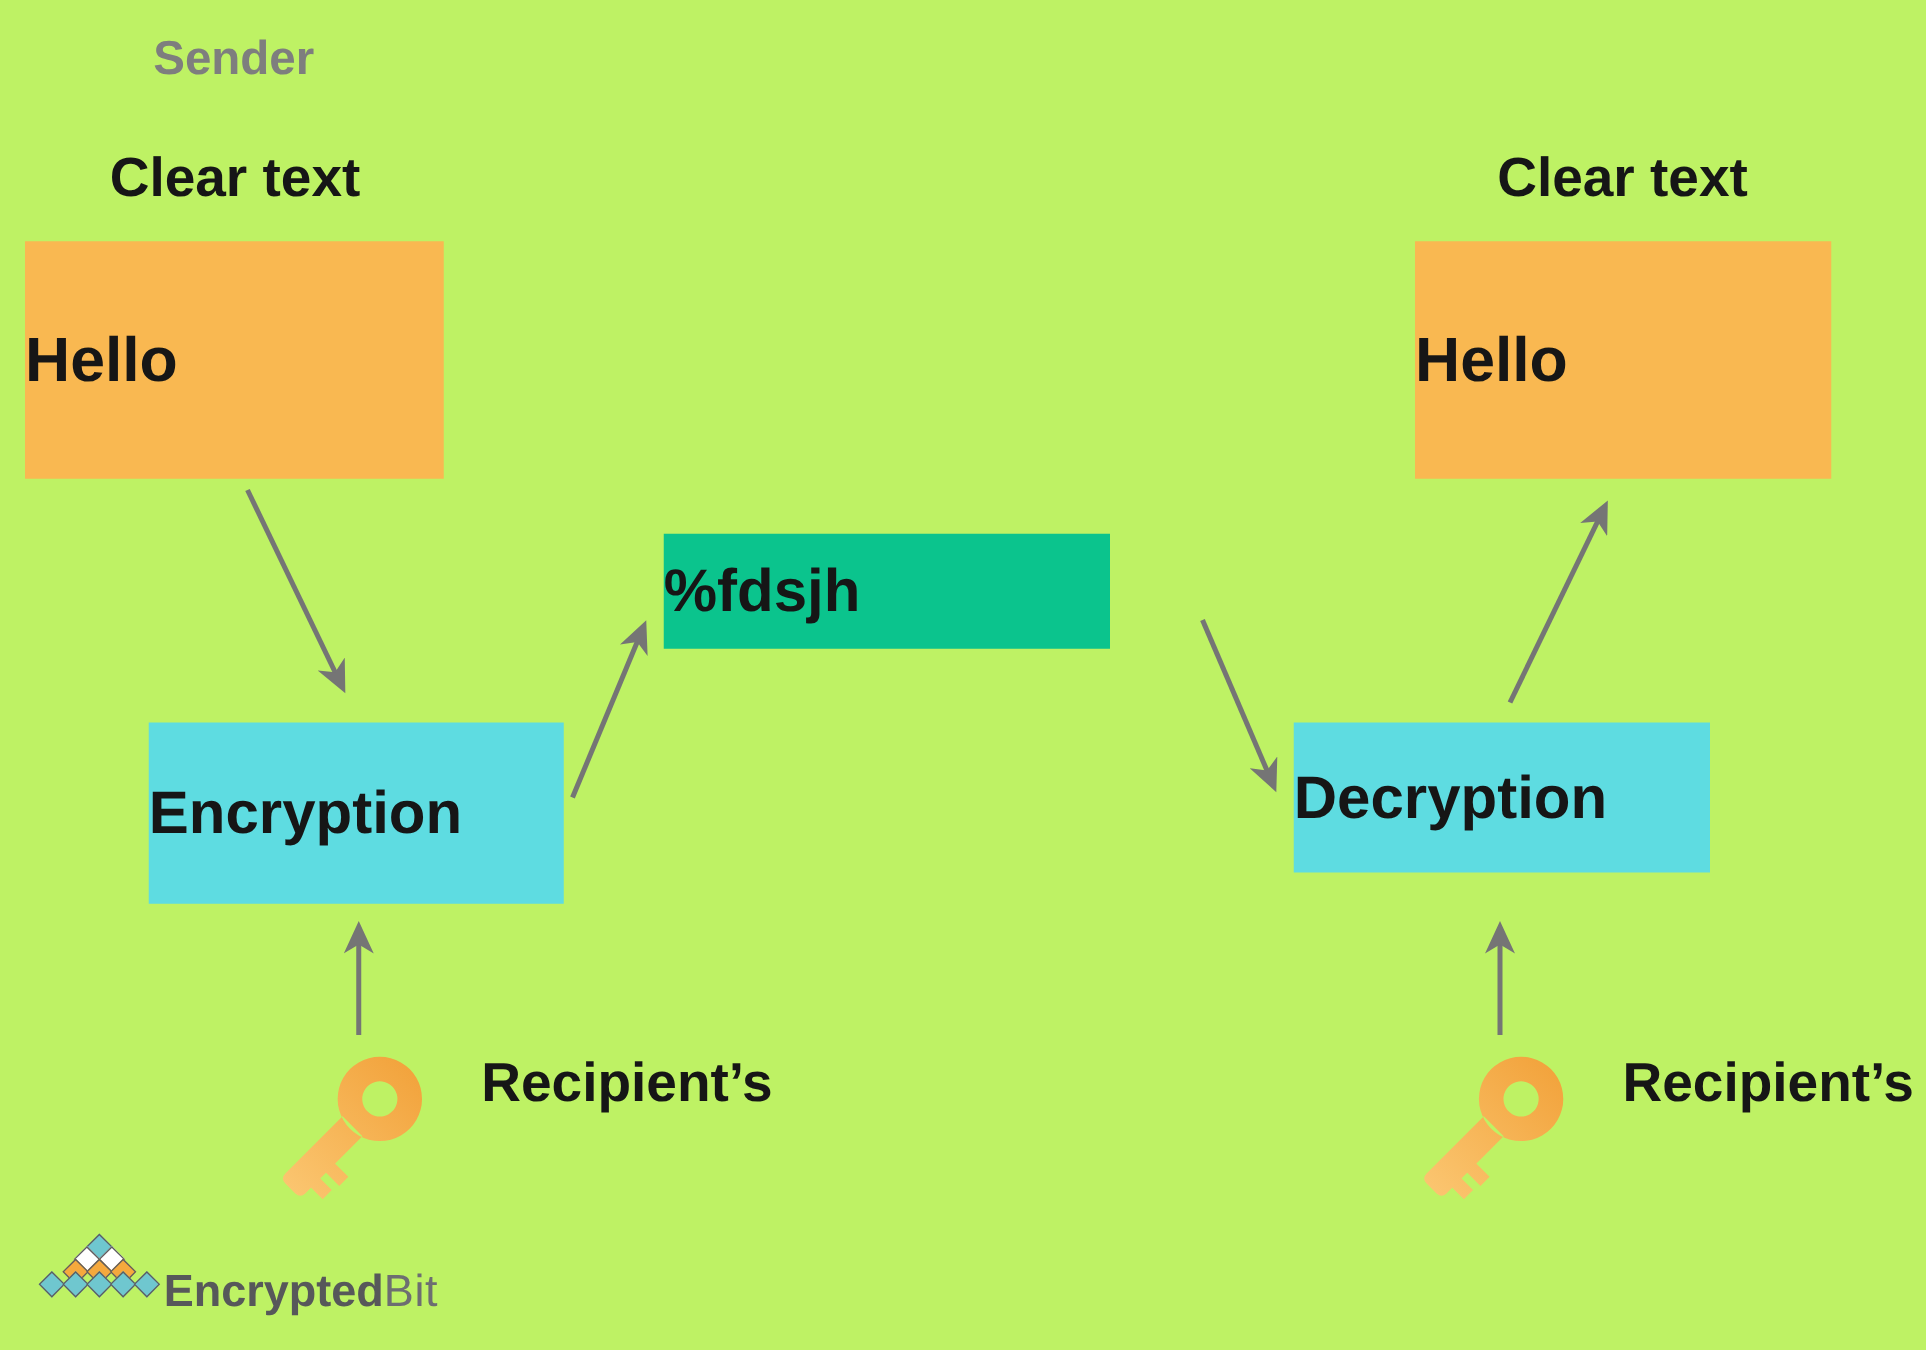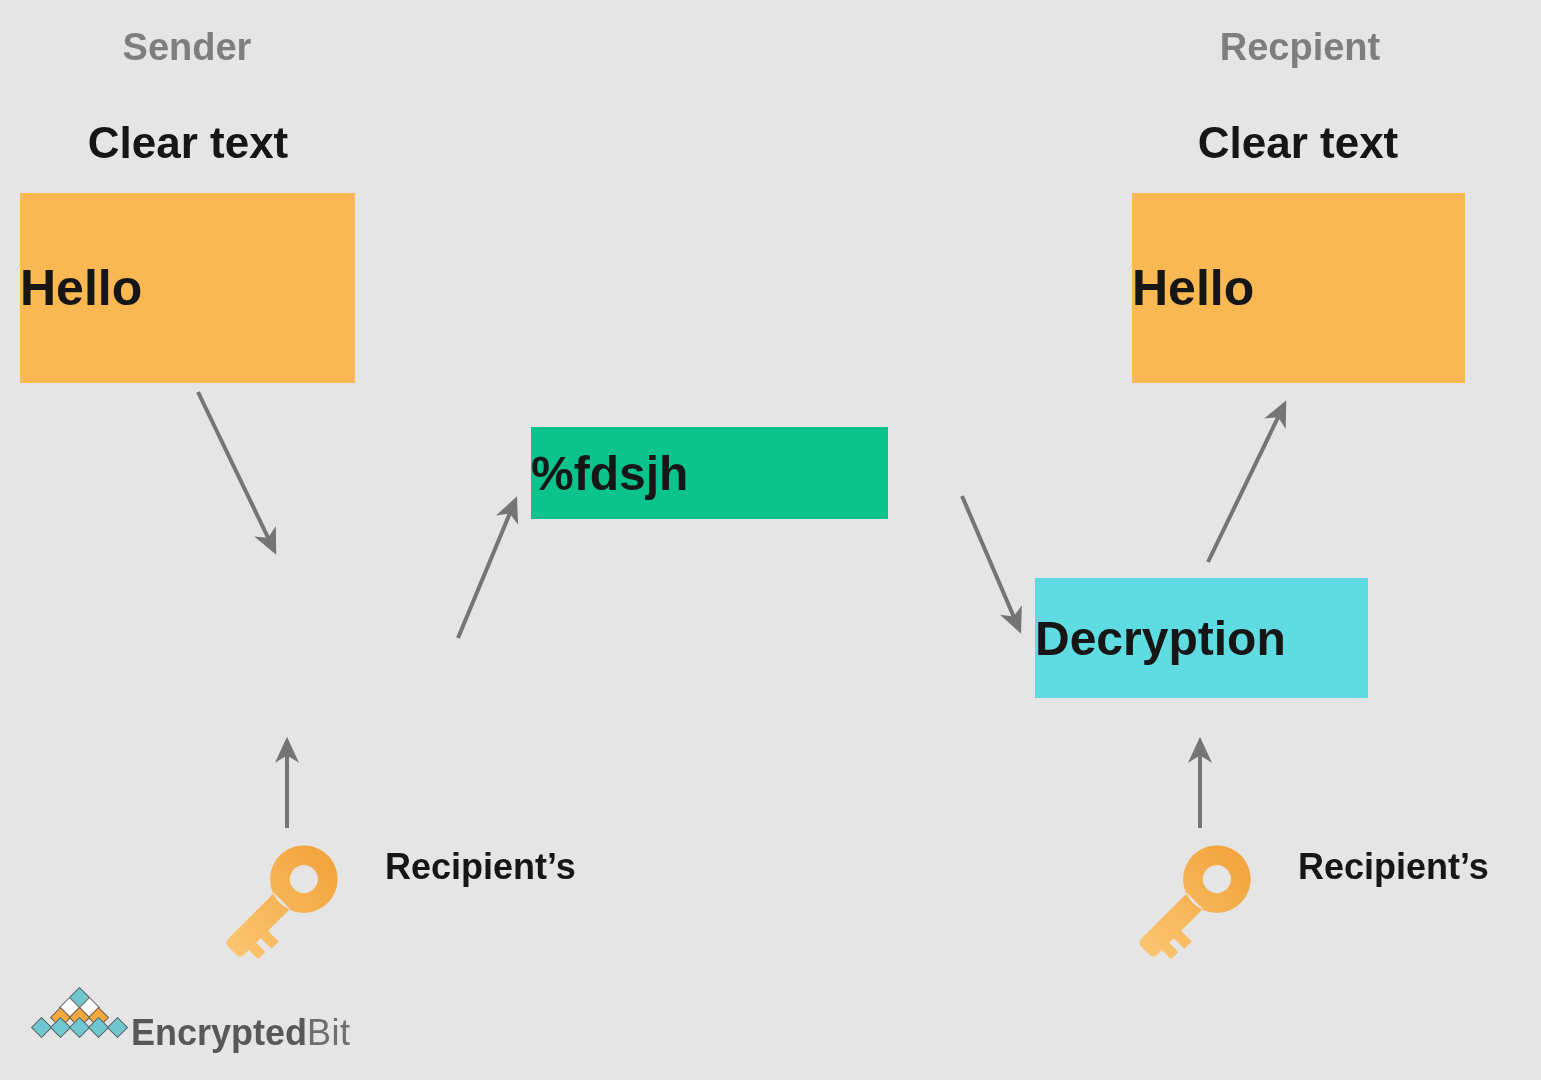--- a/index.html
+++ b/index.html
@@ -15,21 +15,21 @@
     --logo-orange:#F5A93D;
     --logo-outline:#5E5E60;
     --logo-text-dark:#57585A;
     --logo-text-light:#6D6E71;
   }
   html,body{margin:0;padding:0;background:#ffffff;}
   .stage{
     position:relative;
     width:1541px;height:1080px;
     margin:0 auto;
-    background:#e5e5e5;
+    background:#bef264;
     font-family:"Liberation Sans","DejaVu Sans",sans-serif;
     overflow:hidden;
   }
   .abs{position:absolute;}
   .centered{transform:translateX(-50%);white-space:nowrap;}
   .role-label{
     font-size:38px;font-weight:bold;color:var(--role-gray);
   }
   .clear-label{
     font-size:44px;font-weight:bold;color:var(--text-black);
@@ -38,21 +38,21 @@
     display:flex;align-items:center;justify-content:flex-start;
     font-weight:bold;color:var(--text-black);
   }
   .node.orange{background:var(--box-orange);font-size:50px;}
   .node.cyan{background:var(--box-cyan);font-size:48px;}
   .node.green{background:var(--box-green);font-size:48px;}
   .enc-label{
     font-size:46px;font-weight:bold;color:var(--text-black);
   }
   .key-caption{
-    font-size:36px;font-weight:bold;color:var(--text-black);
+    font-size:44px;font-weight:bold;color:var(--text-black);
     line-height:50px;white-space:nowrap;
   }
   #arrows{position:absolute;left:0;top:0;width:1541px;height:1080px;pointer-events:none;}
   #arrows line{stroke:var(--arrow-gray);stroke-width:4;}
   #arrows .head{fill:var(--arrow-gray);}
   .key{width:150px;height:150px;}
   .diamond{
     position:absolute;width:13px;height:13px;
     border:1.5px solid var(--logo-outline);
     transform:rotate(45deg);
@@ -103,26 +103,28 @@
     <line x1="1208" y1="562" x2="1284" y2="405" marker-end="url(#ah)"></line>
     <line x1="287" y1="828" x2="287" y2="742" marker-end="url(#ah)"></line>
     <line x1="1200" y1="828" x2="1200" y2="742" marker-end="url(#ah)"></line>
   </svg>
 
   <div class="abs centered role-label" style="left:187px;top:26px;">Sender</div>
   <div class="abs centered clear-label" style="left:188px;top:118px;">Clear text</div>
   <div class="abs node orange" style="left:20px;top:193px;width:335px;height:190px;">
     <span>Hello</span>
   </div>
+  <div class="abs node cyan" style="left:119px;top:578px;width:332px;height:145px;">
+    <span>Encryption</span>
+  </div>
 
   <div class="abs node green" style="left:531px;top:427px;width:357px;height:92px;">
     <span>%fdsjh</span>
   </div>
 
-  <div class="abs centered role-label" style="left:1300px;top:26px;">Recpient</div>
   <div class="abs centered clear-label" style="left:1298px;top:118px;">Clear text</div>
   <div class="abs node orange" style="left:1132px;top:193px;width:333px;height:190px;">
     <span>Hello</span>
   </div>
   <div class="abs node cyan" style="left:1035px;top:578px;width:333px;height:120px;">
     <span>Decryption</span>
   </div>
 
   <svg class="abs key" style="left:205px;top:828px;" viewBox="0 0 160 160">
       <use href="#keyShape"></use>

